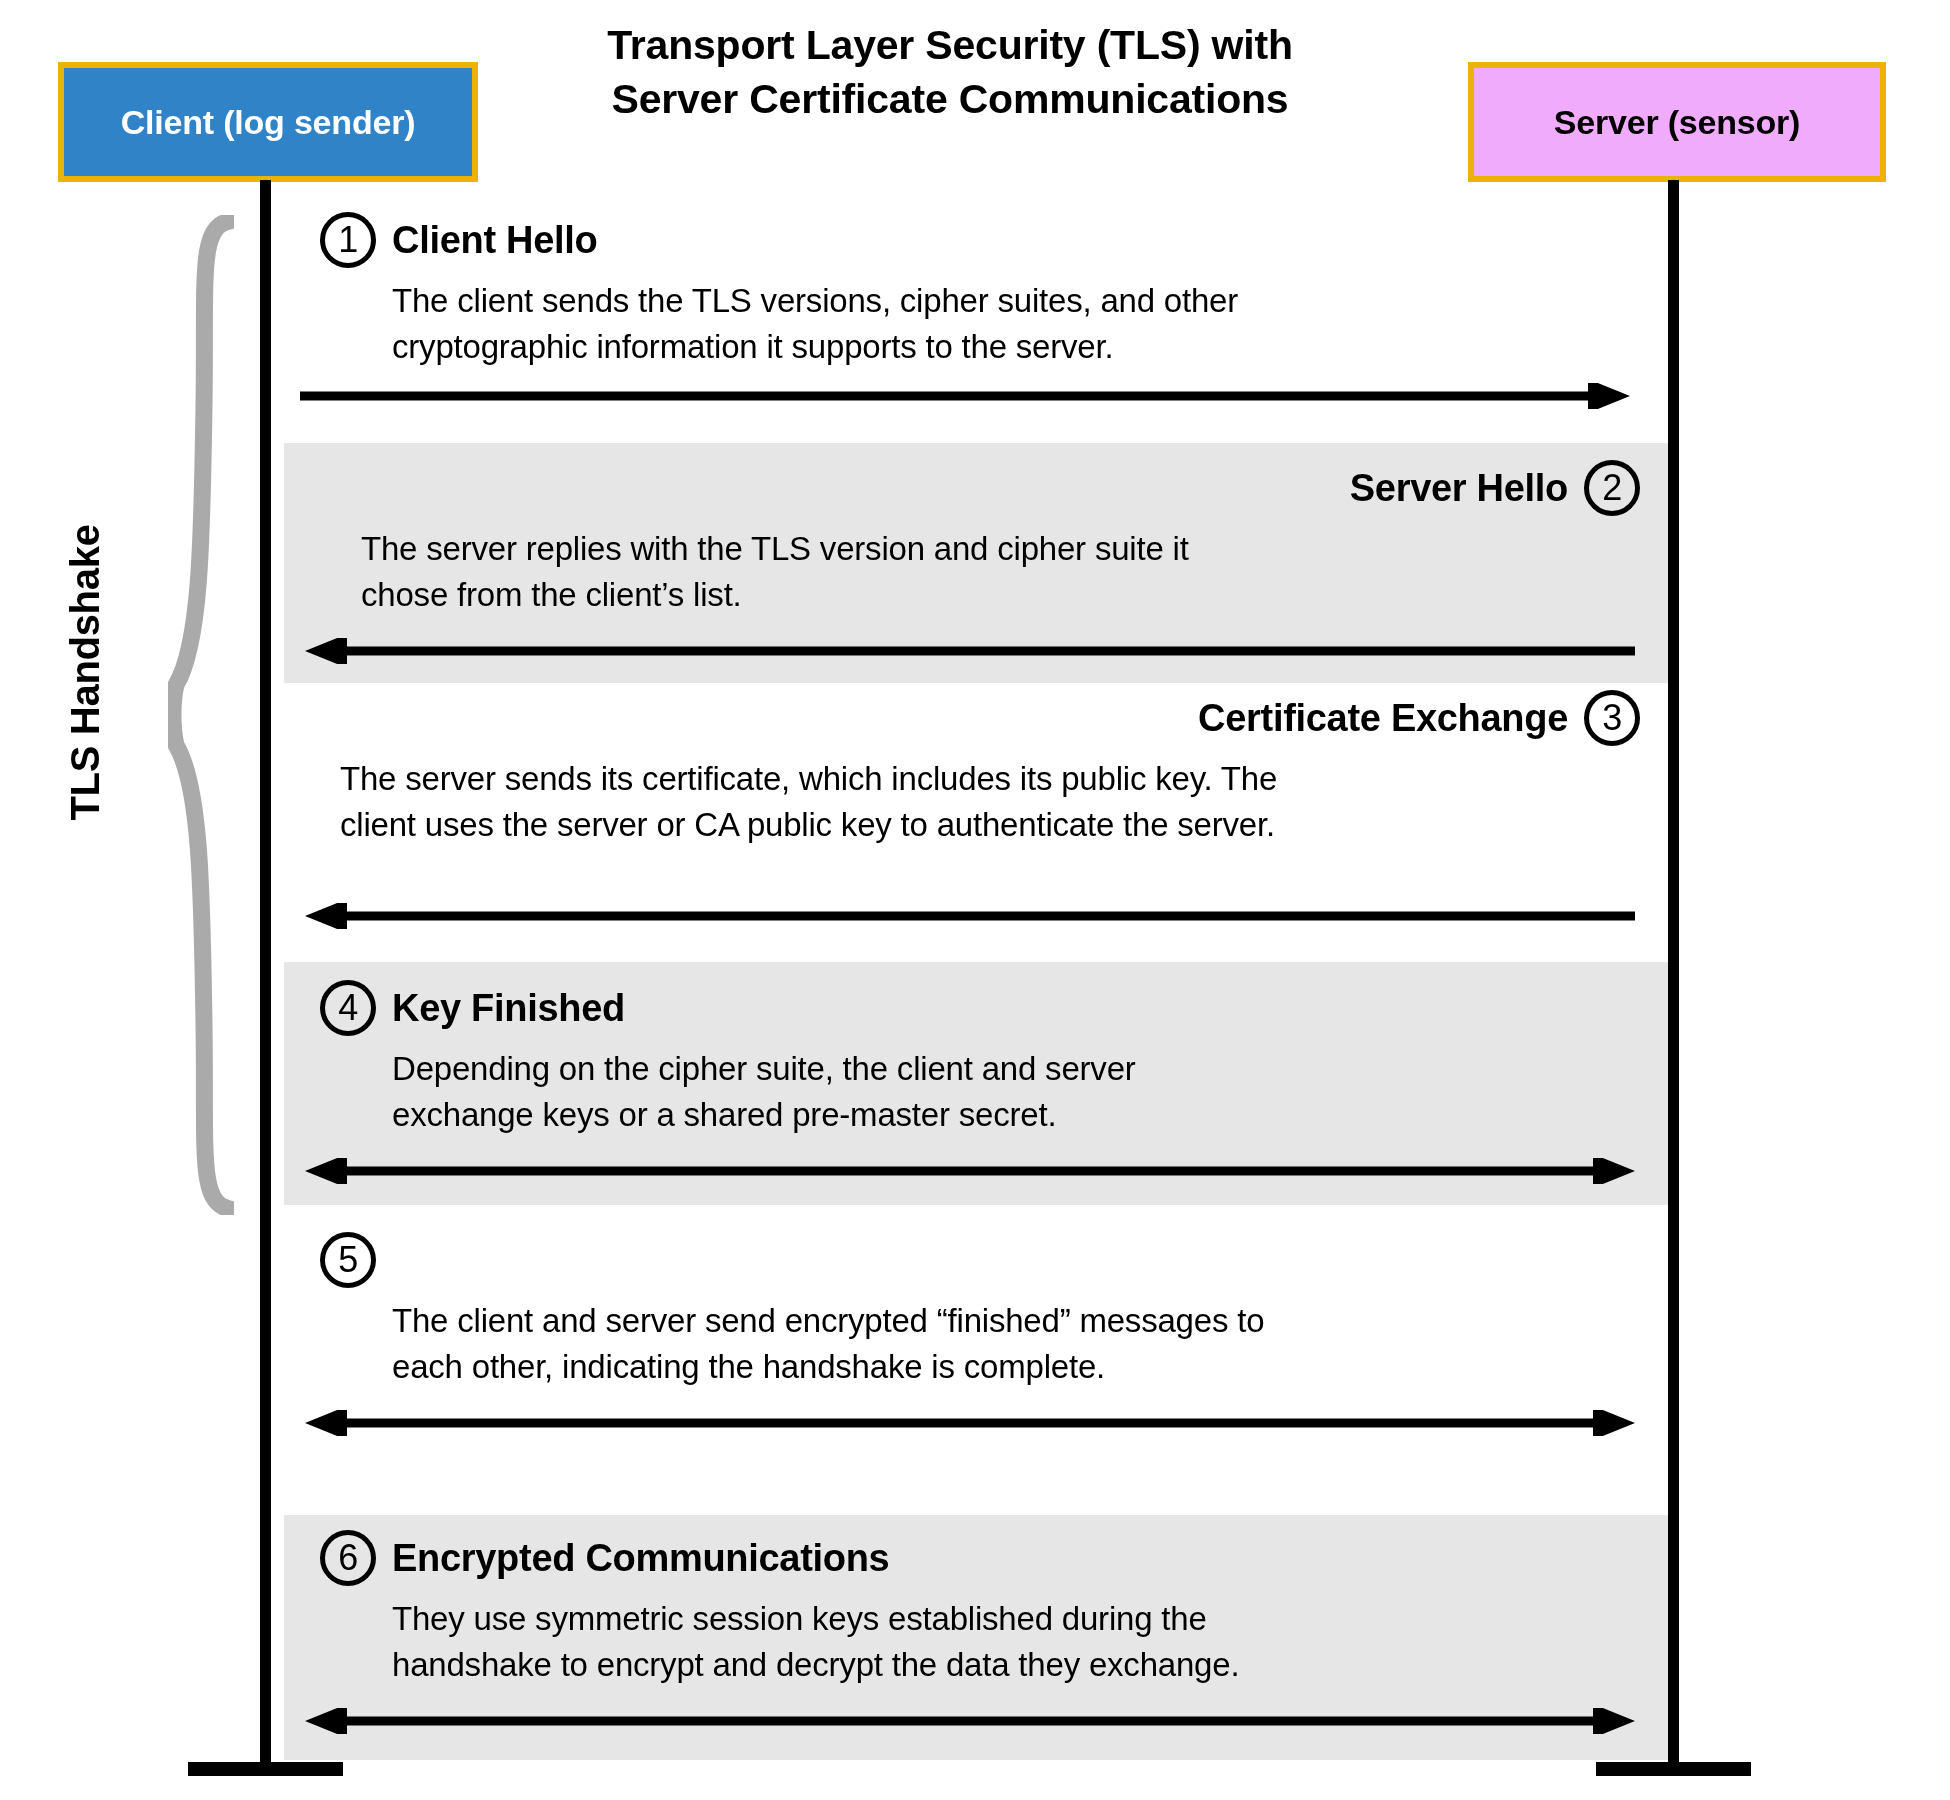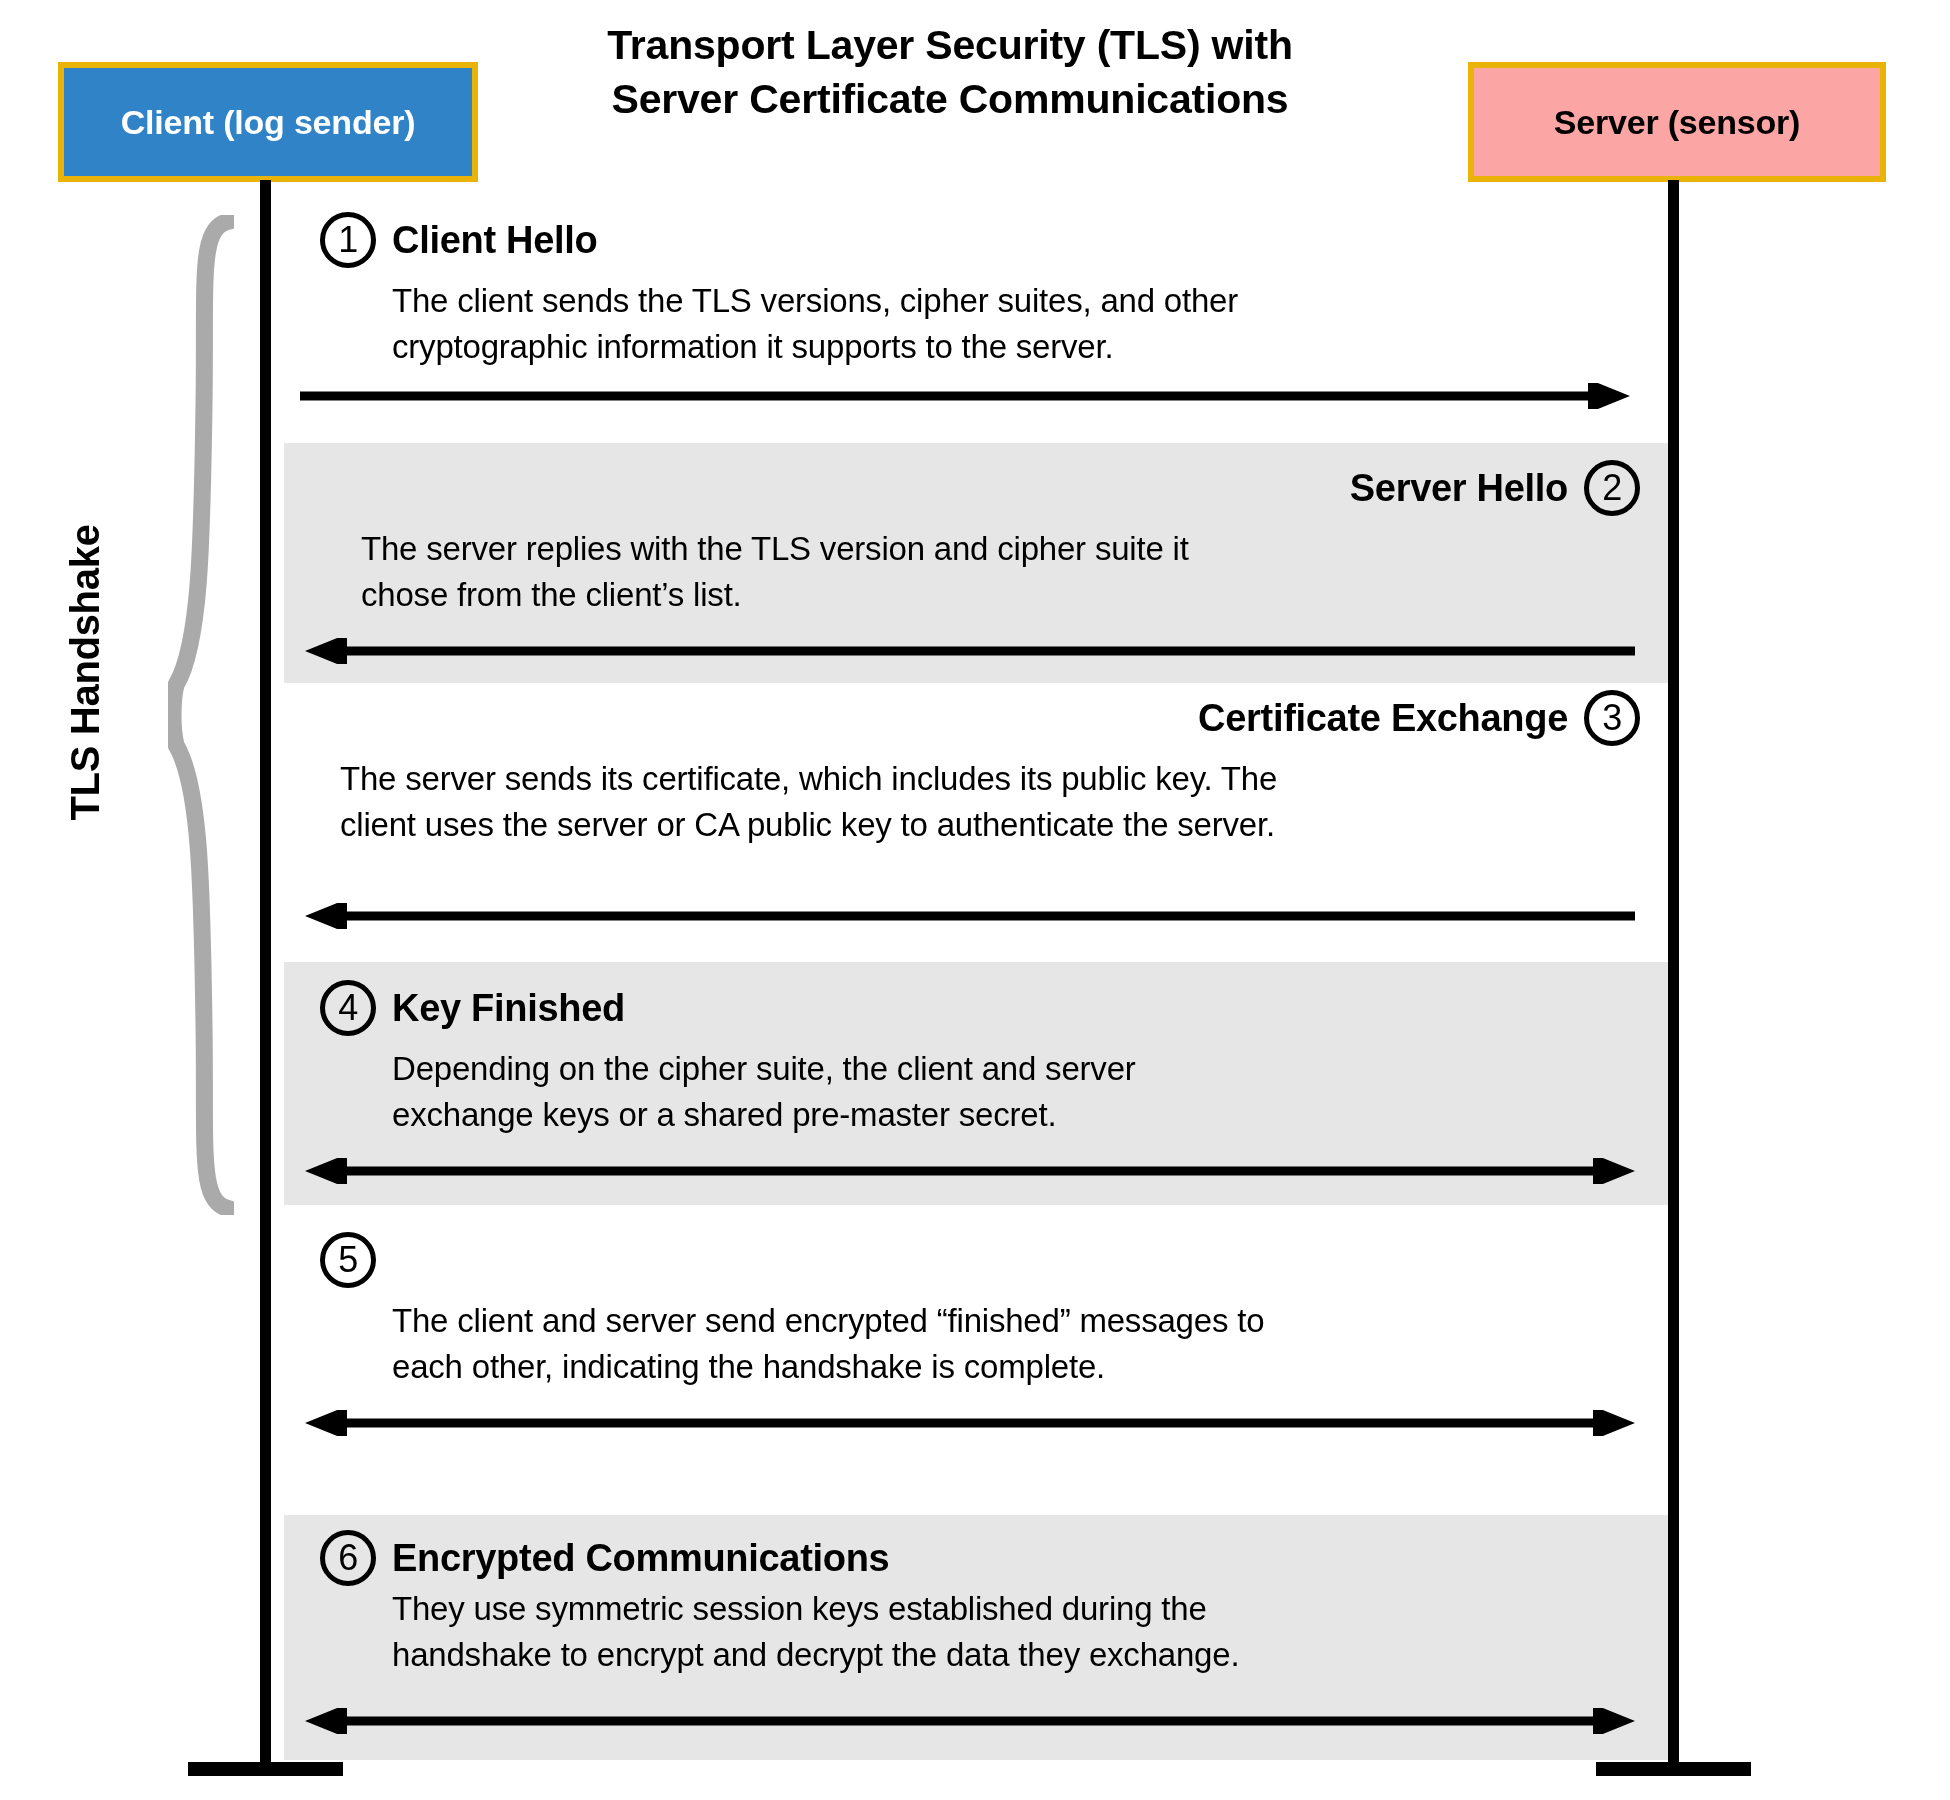--- a/index.html
+++ b/index.html
@@ -27,21 +27,21 @@
   .actor-box{
     position:absolute;
     border:6px solid #eab308;
     box-sizing:border-box;
     display:flex;align-items:center;justify-content:center;
     font-size:34px;
     font-weight:bold;
     letter-spacing:-0.2px;
   }
   #client-box{left:58px;top:62px;width:420px;height:120px;background:#3183c8;color:#ffffff;}
-  #server-box{left:1468px;top:62px;width:418px;height:120px;background:#fca5a5;color:#000000;}
+  #server-box{left:1468px;top:62px;width:418px;height:120px;background:#f0abfc;color:#000000;}
 
   
   .lifeline{position:absolute;width:11px;background:#000;}
   #client-lifeline{left:260px;top:180px;height:1596px;}
   #server-lifeline{left:1668px;top:180px;height:1596px;}
   .lifeline-foot{position:absolute;height:14px;background:#000;}
   #client-foot{left:188px;top:1762px;width:155px;}
   #server-foot{left:1596px;top:1762px;width:155px;}
 
   
@@ -195,21 +195,21 @@
       <polygon points="0,13 42,30 42,-4" fill="#000"></polygon>
       <polygon points="1330,13 1288,30 1288,-4" fill="#000"></polygon>
     </svg>
   </div>
 
   <div class="step" style="left:320px;top:1530px;width:1320px;">
     <div class="step-head">
       <span class="num">6</span>
       <span>Encrypted Communications</span>
     </div>
-    <div class="step-desc" style="margin-left:72px;">They use symmetric session keys established during the
+    <div class="step-desc" style="margin-left:72px;margin-top:10px;">They use symmetric session keys established during the
 handshake to encrypt and decrypt the data they exchange.</div>
   </div>
   <div class="arrow" style="left:305px;top:1708px;width:1330px;">
     <svg width="1330" height="26" viewBox="0 0 1330 26">
       <line x1="35" y1="13" x2="1295" y2="13" stroke="#000" stroke-width="9"></line>
       <polygon points="0,13 42,30 42,-4" fill="#000"></polygon>
       <polygon points="1330,13 1288,30 1288,-4" fill="#000"></polygon>
     </svg>
   </div>
 

